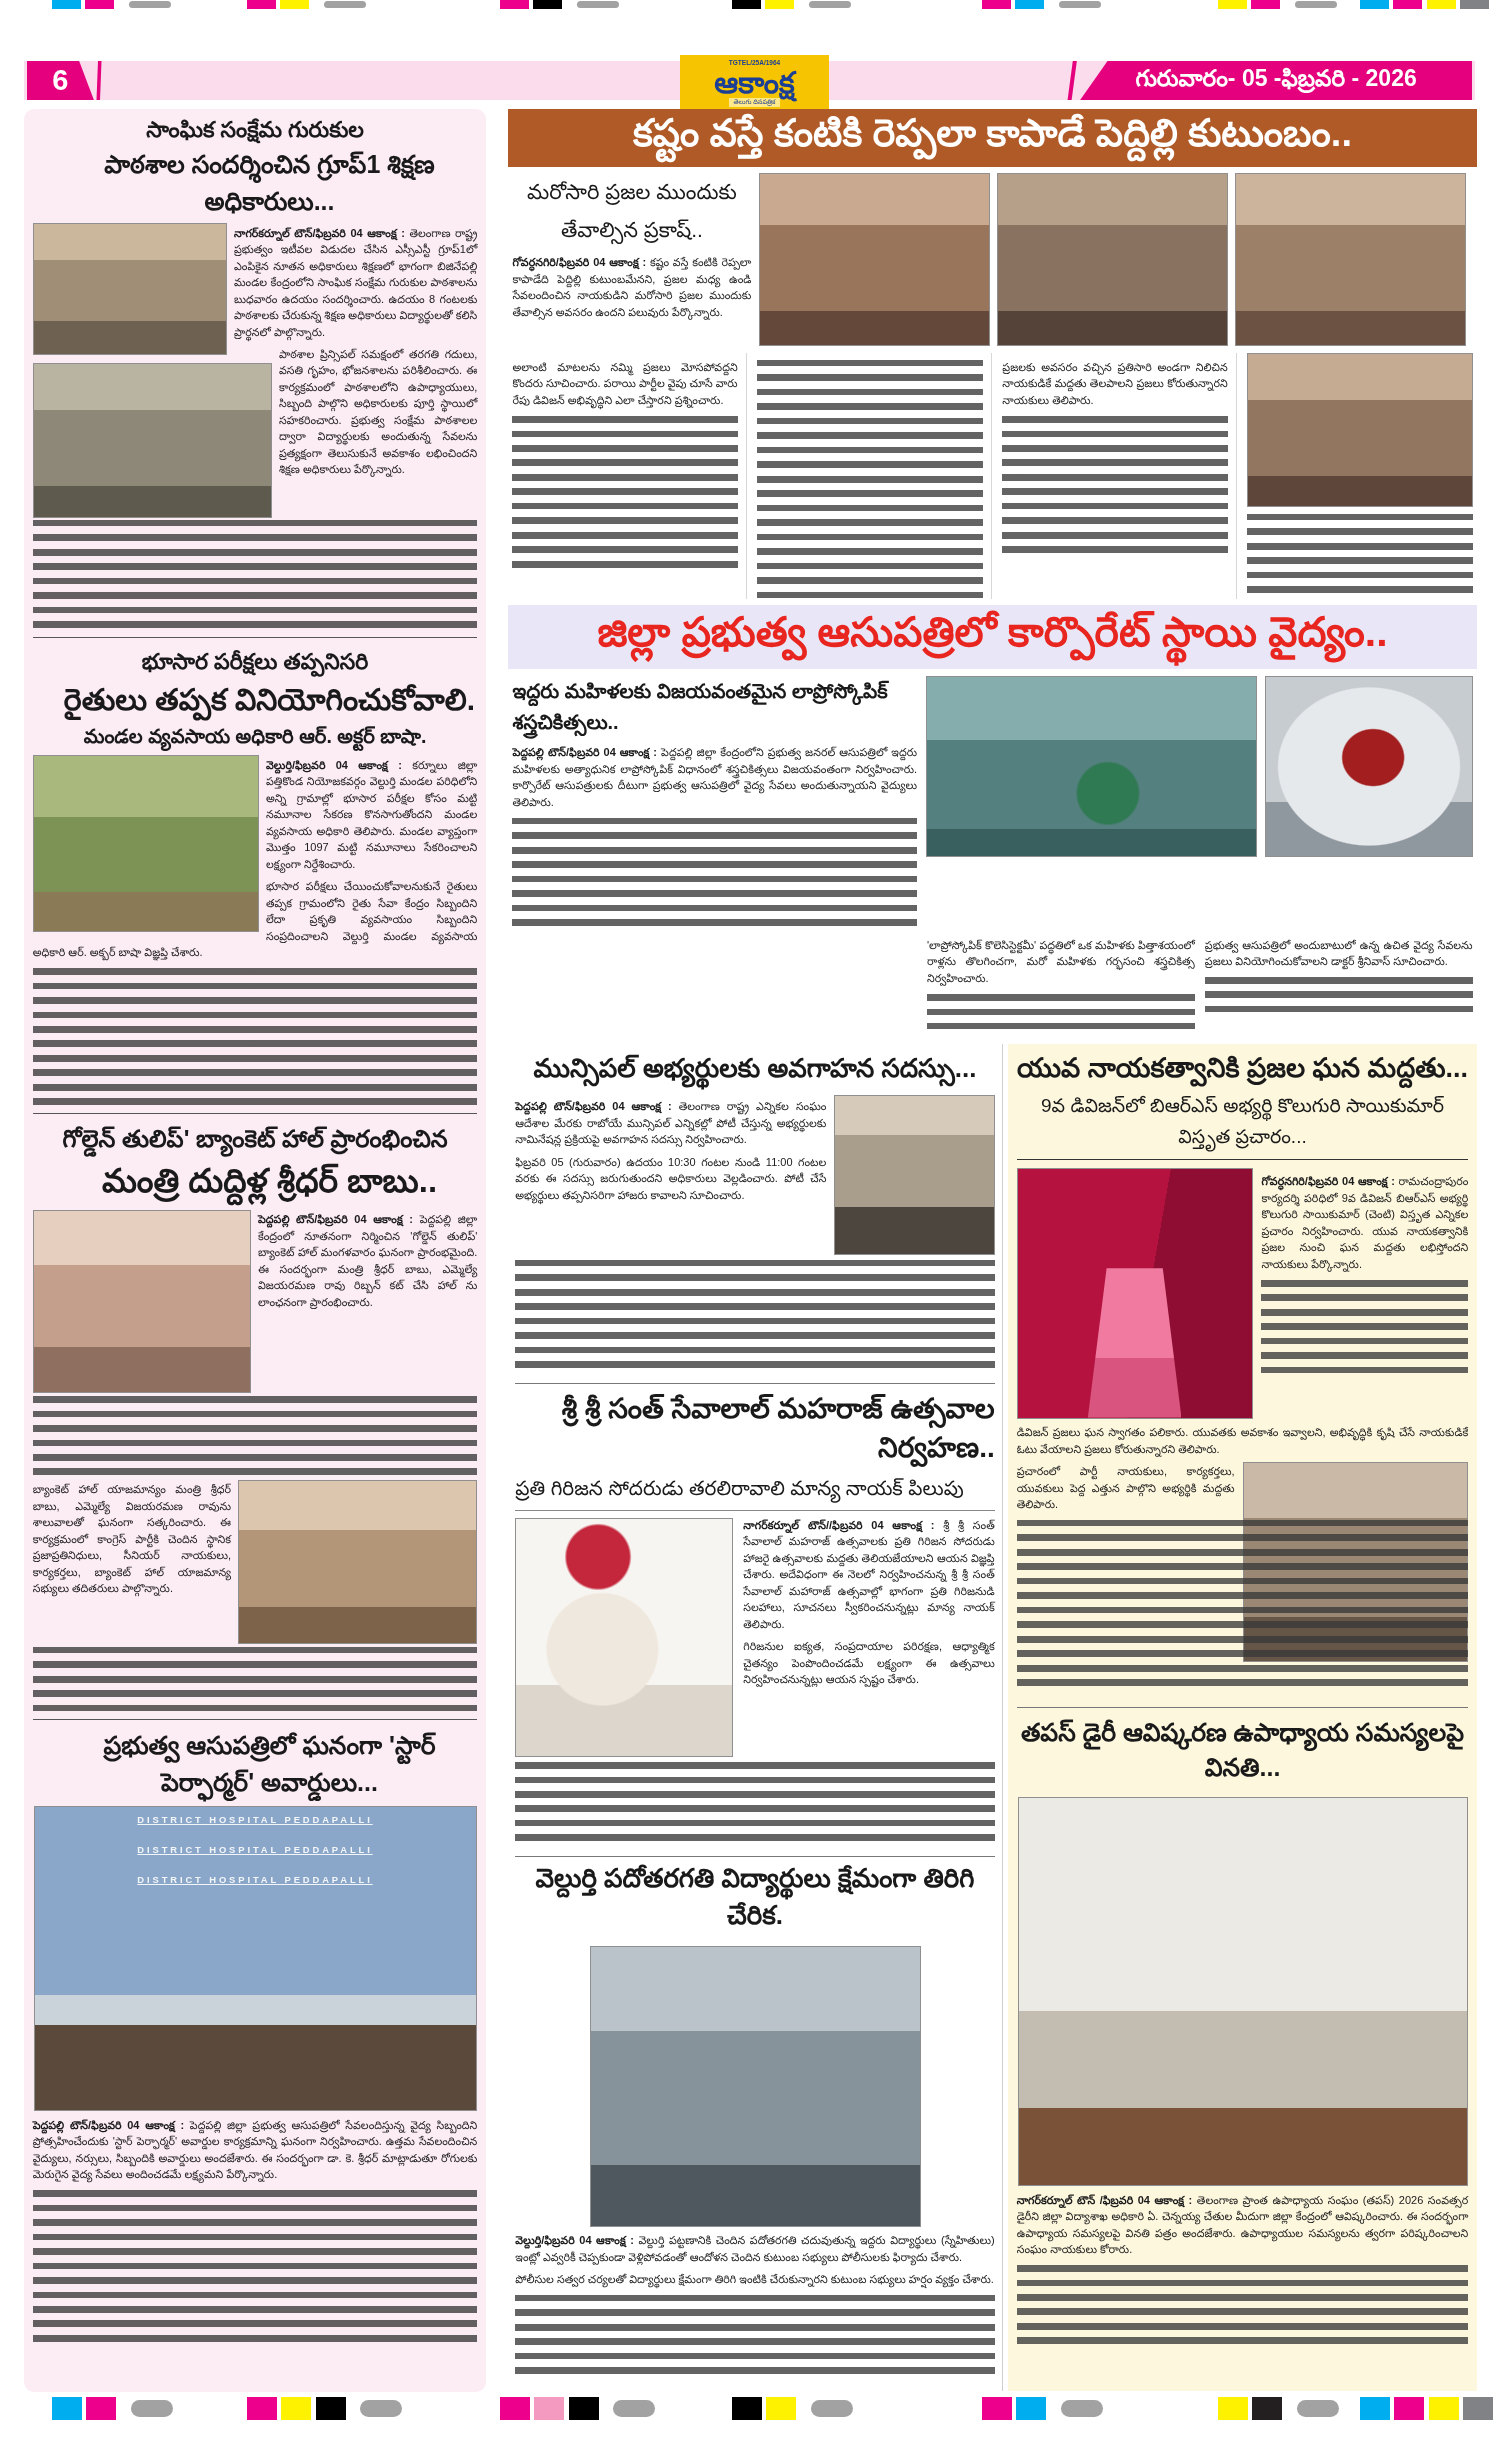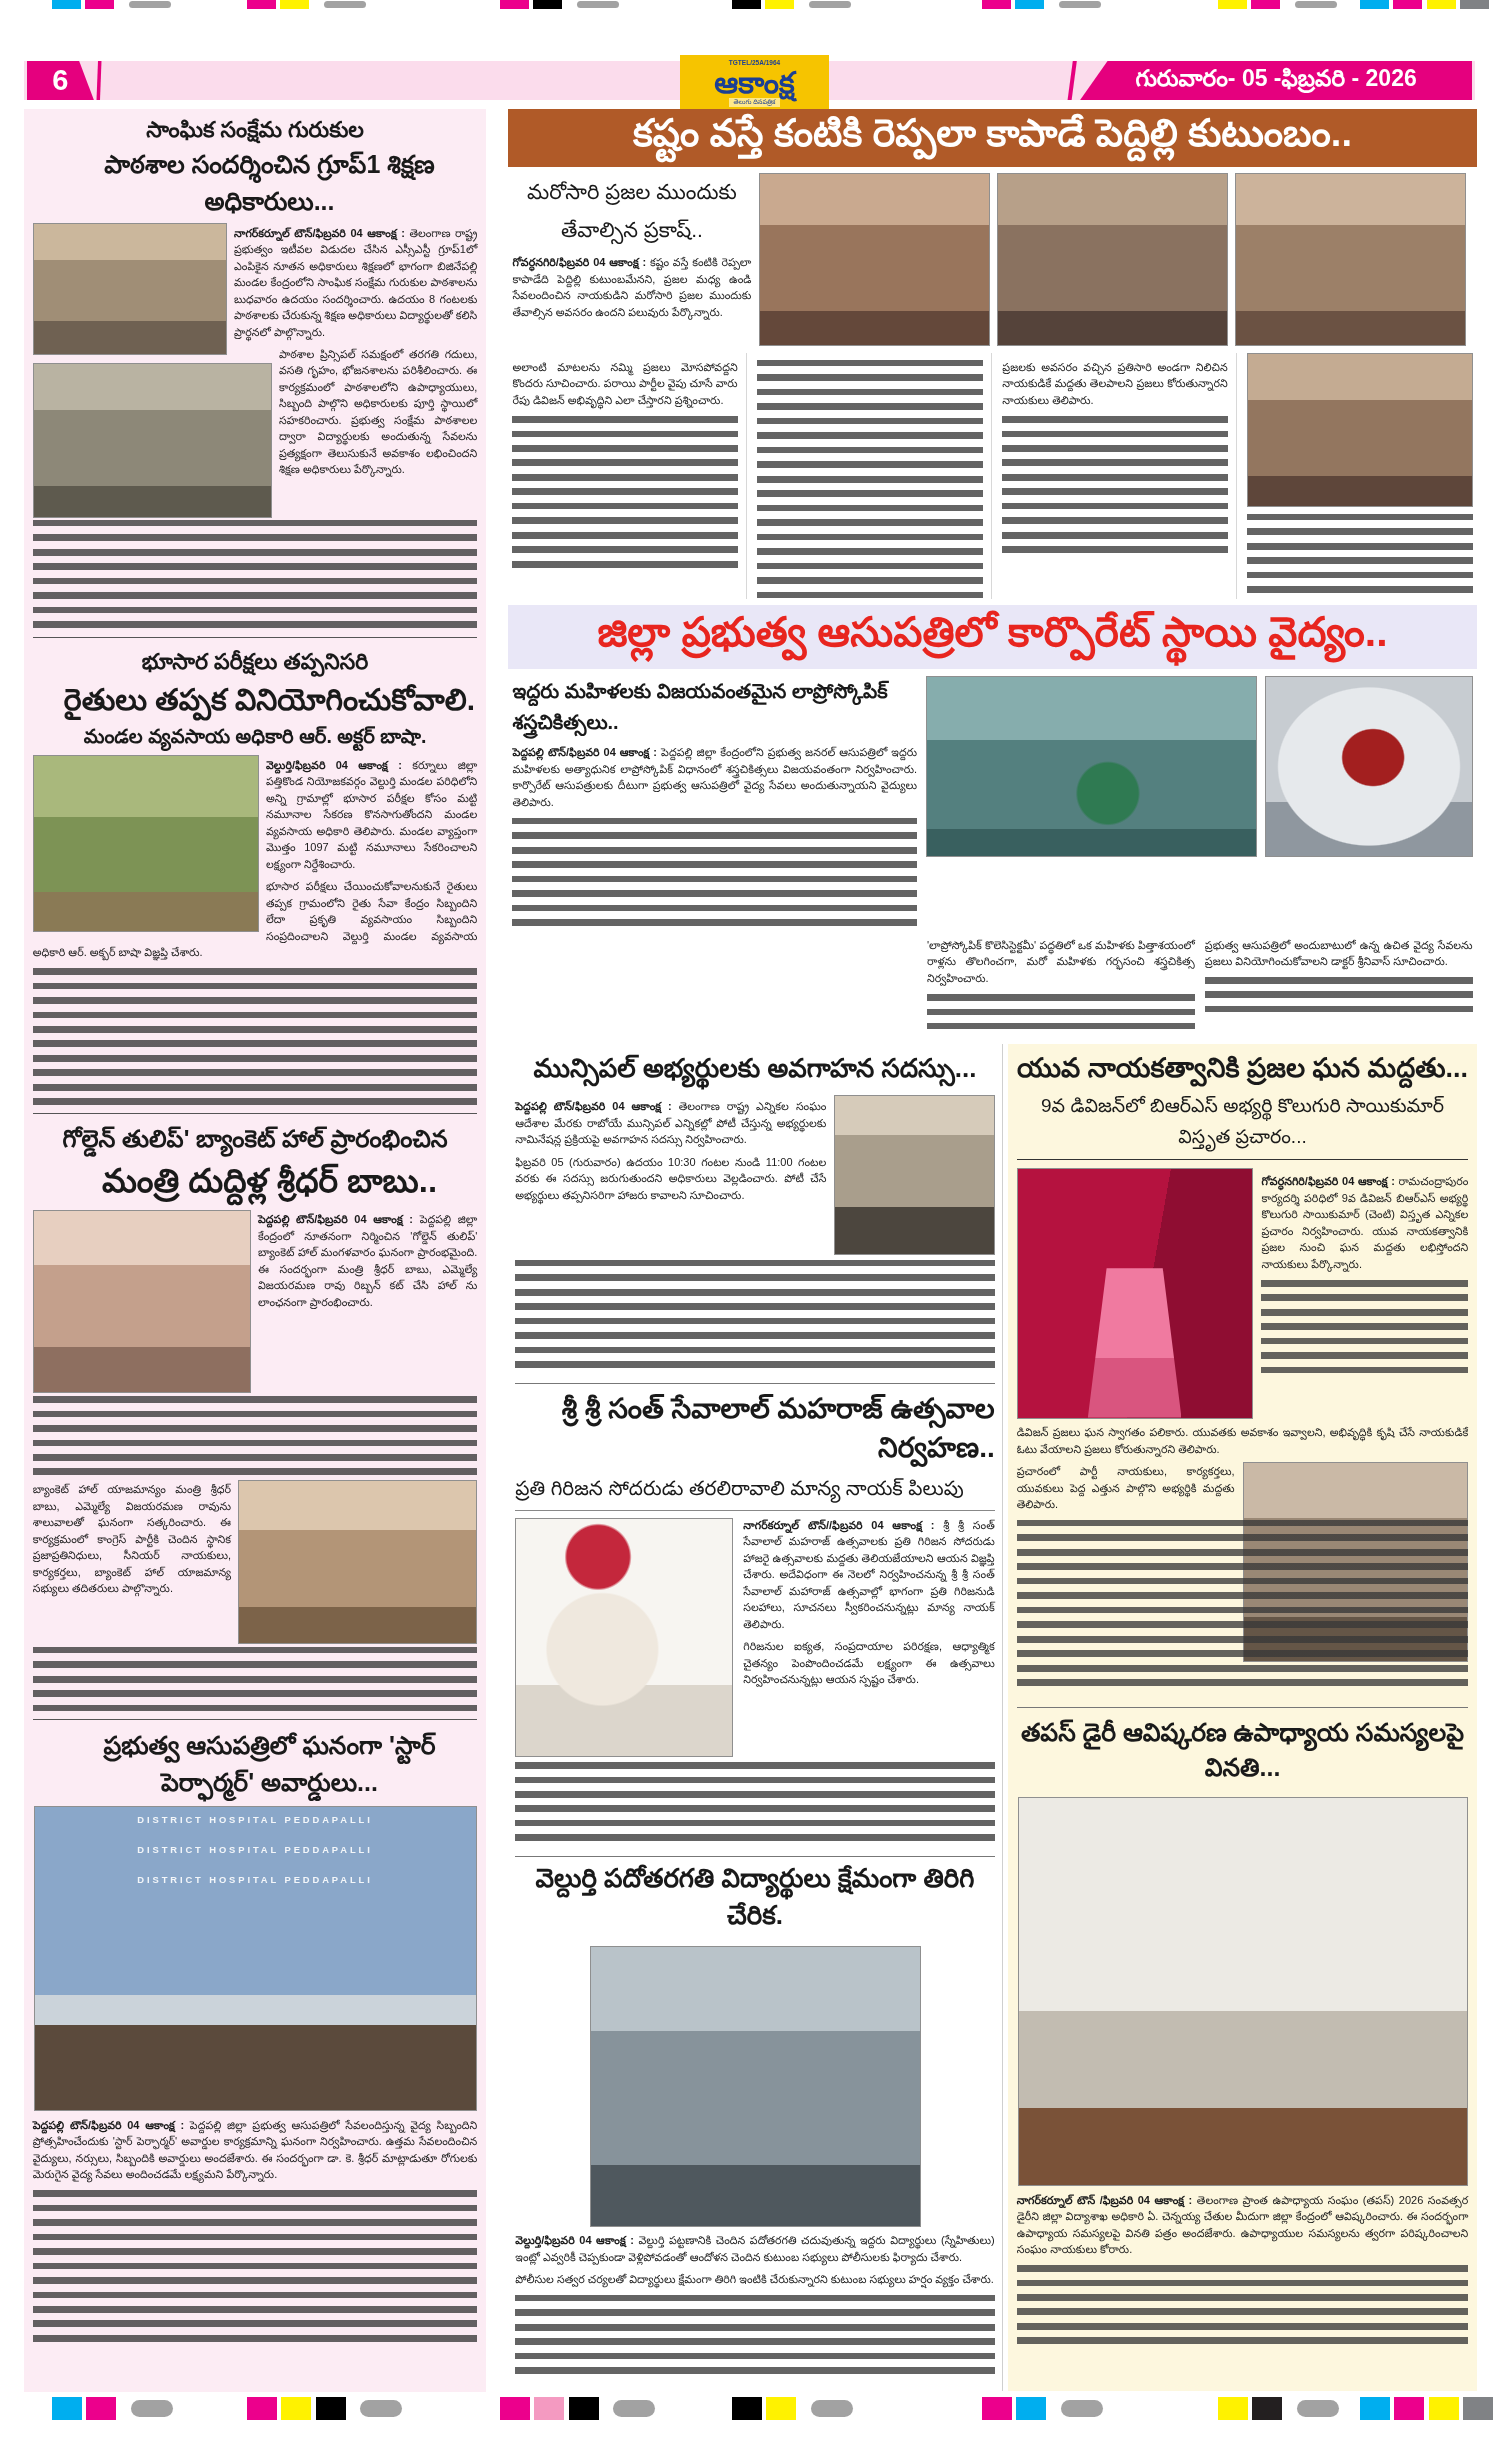--- a/index.html
+++ b/index.html
@@ -40,42 +40,42 @@
   .headline { font-weight:bold; text-align:center; font-size:27.6px; line-height:1.45;margin-left:29px; }
   .subhead { font-weight:bold; text-align:center; font-size:19.6px; line-height:1.5; }
   .body-txt { font-size:11px; line-height:1.5; text-align:justify; margin-top:5.8px; }
   .dateline { font-weight:bold; }
   .greek { background-image:repeating-linear-gradient(to bottom,#383838 0 6.5px,transparent 6.5px 14.5px);
     opacity:.78; margin-top:7.3px; }
   .photo { border:0.7px solid #8f8f8f; position:relative; overflow:hidden; }
 
   
   .col-left { position:absolute; left:24px; top:109px; width:462px; height:2283px; background:#fcecf4;
-    padding:4.4px 8.7px; overflow:hidden; }
+    padding:4.4px 8.7px; overflow:hidden;border-radius:10px; }
   .mid-top { position:absolute; left:508px; top:109px; width:969px; height:935px; background:#fff; overflow:hidden; }
   .col-mid { position:absolute; left:508px; top:1044px; width:495px; height:1347px; background:#fff;
     padding:2.9px 7.3px; overflow:hidden; border-right:0.7px solid #cfcfcf; }
   .col-right { position:absolute; left:1008px; top:1044px; width:469px; height:1347px; background:#fdf7de;
     padding:2.9px 8.7px; overflow:hidden; }
 
   
   .ph-a1a { float:left; width:194px; height:132px; margin:4.4px 7.3px 2.9px 0;
     background:linear-gradient(#cbb79c 0 28%,#a08e76 28% 75%,#6f6152 75%); }
   .ph-a1b { float:left; width:239px; height:155px; margin:4.4px 7.3px 2.9px 0;
     background:linear-gradient(#b9b3a2 0 30%,#8d8878 30% 80%,#5e5a4e 80%); }
   .ph-a2 { float:left; width:226px; height:177px; margin:4.4px 7.3px 2.9px 0;
     background:linear-gradient(#a9b87c 0 35%,#7d9355 35% 78%,#8a7a55 78%); }
   .ph-a3a { float:left; width:218px; height:183px; margin:4.4px 7.3px 2.9px 0;
     background:linear-gradient(#e7cfc0 0 30%,#c4a08c 30% 75%,#8e6f60 75%); }
   .ph-a3b { float:right; width:239px; height:164px; margin:4.4px 0 2.9px 7.3px;
     background:linear-gradient(#dcc6ad 0 30%,#b39577 30% 78%,#7c6349 78%); }
   .ph-a4 { width:443px; height:305px; margin:5.8px auto;
     background:linear-gradient(#8aa7c9 0 62%,#cbd3da 62% 72%,#5b4a3c 72%); }
   .ph-a4 .bkdrp { position:absolute; left:0; top:7.3px; width:100%; display:flex; flex-direction:column; gap:19px; }
-  .ph-a4 .bkdrp span { color:#fff; font-weight:bold; font-size:9.4px; letter-spacing:2.9px; text-align:center; opacity:.9; }
+  .ph-a4 .bkdrp span { color:#fff; font-weight:bold; font-size:9.4px; letter-spacing:2.9px; text-align:center; opacity:.9;text-decoration:underline; }
 
   
   .m1-banner { width:969px; height:58px; background:#b05a28; color:#fff; display:flex; align-items:center;
     justify-content:center; font-size:38px; font-weight:bold; }
   .m1-row { display:flex; gap:7.3px; padding:5.8px 4.4px; }
   .m1-sub { width:239px; text-align:center; }
   .m1-sub .s1 { font-size:21px; line-height:1.8; }
   .ph-m1 { width:231px; height:173px; }
   .ph-m1.p1 { background:linear-gradient(#c9a98f 0 30%,#99755c 30% 80%,#64483a 80%); }
   .ph-m1.p2 { background:linear-gradient(#b7a089 0 30%,#8a7260 30% 80%,#55433a 80%); }

